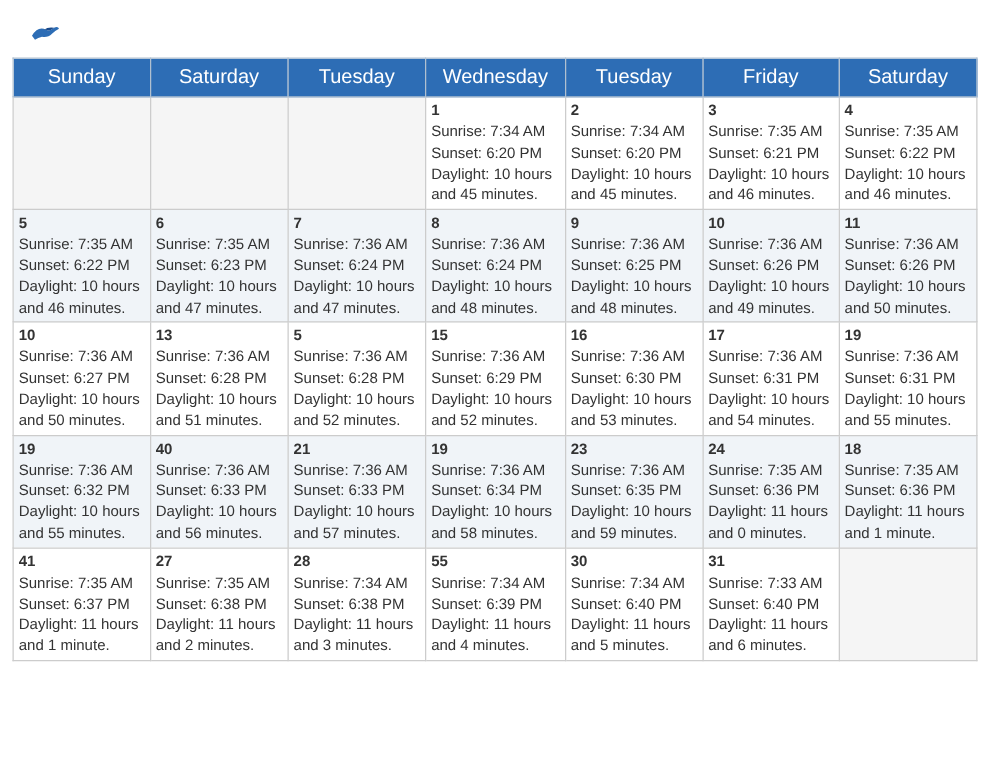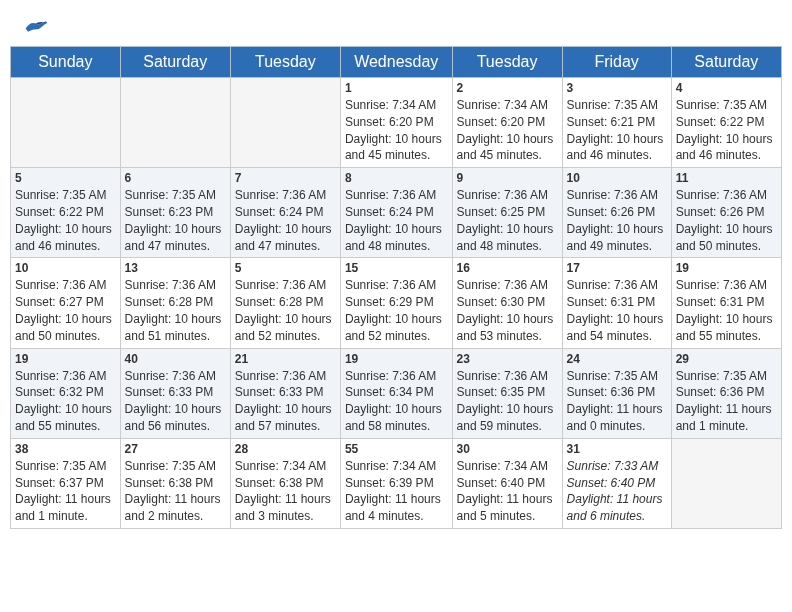--- a/index.html
+++ b/index.html
@@ -303,30 +303,30 @@
 and 59 minutes.</div>
           </td>
           <td>
             <div class="day-number">24</div>
             <div class="day-info" style="white-space: pre-line;">Sunrise: 7:35 AM
 Sunset: 6:36 PM
 Daylight: 11 hours
 and 0 minutes.</div>
           </td>
           <td>
-            <div class="day-number">29</div>
+            <div class="day-number">18</div>
             <div class="day-info" style="white-space: pre-line;">Sunrise: 7:35 AM
 Sunset: 6:36 PM
 Daylight: 11 hours
 and 1 minute.</div>
           </td>
         </tr>
         <tr>
           <td>
-            <div class="day-number">38</div>
+            <div class="day-number">41</div>
             <div class="day-info" style="white-space: pre-line;">Sunrise: 7:35 AM
 Sunset: 6:37 PM
 Daylight: 11 hours
 and 1 minute.</div>
           </td>
           <td>
             <div class="day-number">27</div>
             <div class="day-info" style="white-space: pre-line;">Sunrise: 7:35 AM
 Sunset: 6:38 PM
 Daylight: 11 hours
@@ -348,21 +348,21 @@
           </td>
           <td>
             <div class="day-number">30</div>
             <div class="day-info" style="white-space: pre-line;">Sunrise: 7:34 AM
 Sunset: 6:40 PM
 Daylight: 11 hours
 and 5 minutes.</div>
           </td>
           <td>
             <div class="day-number">31</div>
-            <div class="day-info" style="white-space: pre-line; font-style: italic;">Sunrise: 7:33 AM
+            <div class="day-info" style="white-space: pre-line;">Sunrise: 7:33 AM
 Sunset: 6:40 PM
 Daylight: 11 hours
 and 6 minutes.</div>
           </td>
           <td class="empty"></td>
         </tr>
       </tbody>
   </table>
 </div>
 

